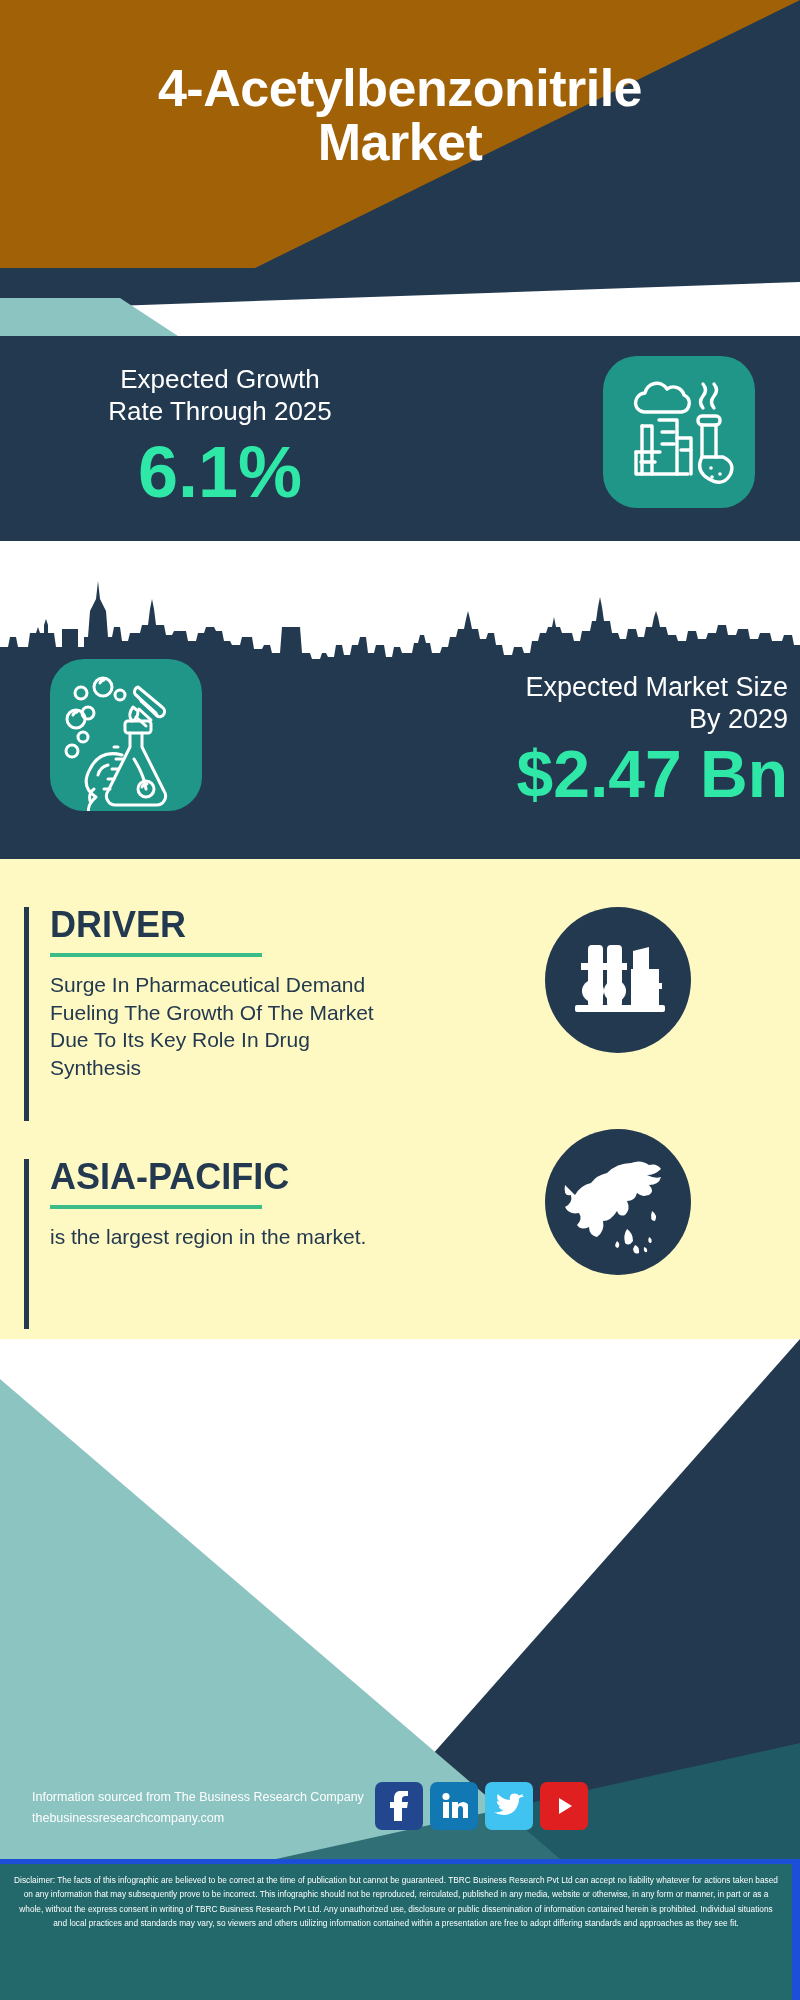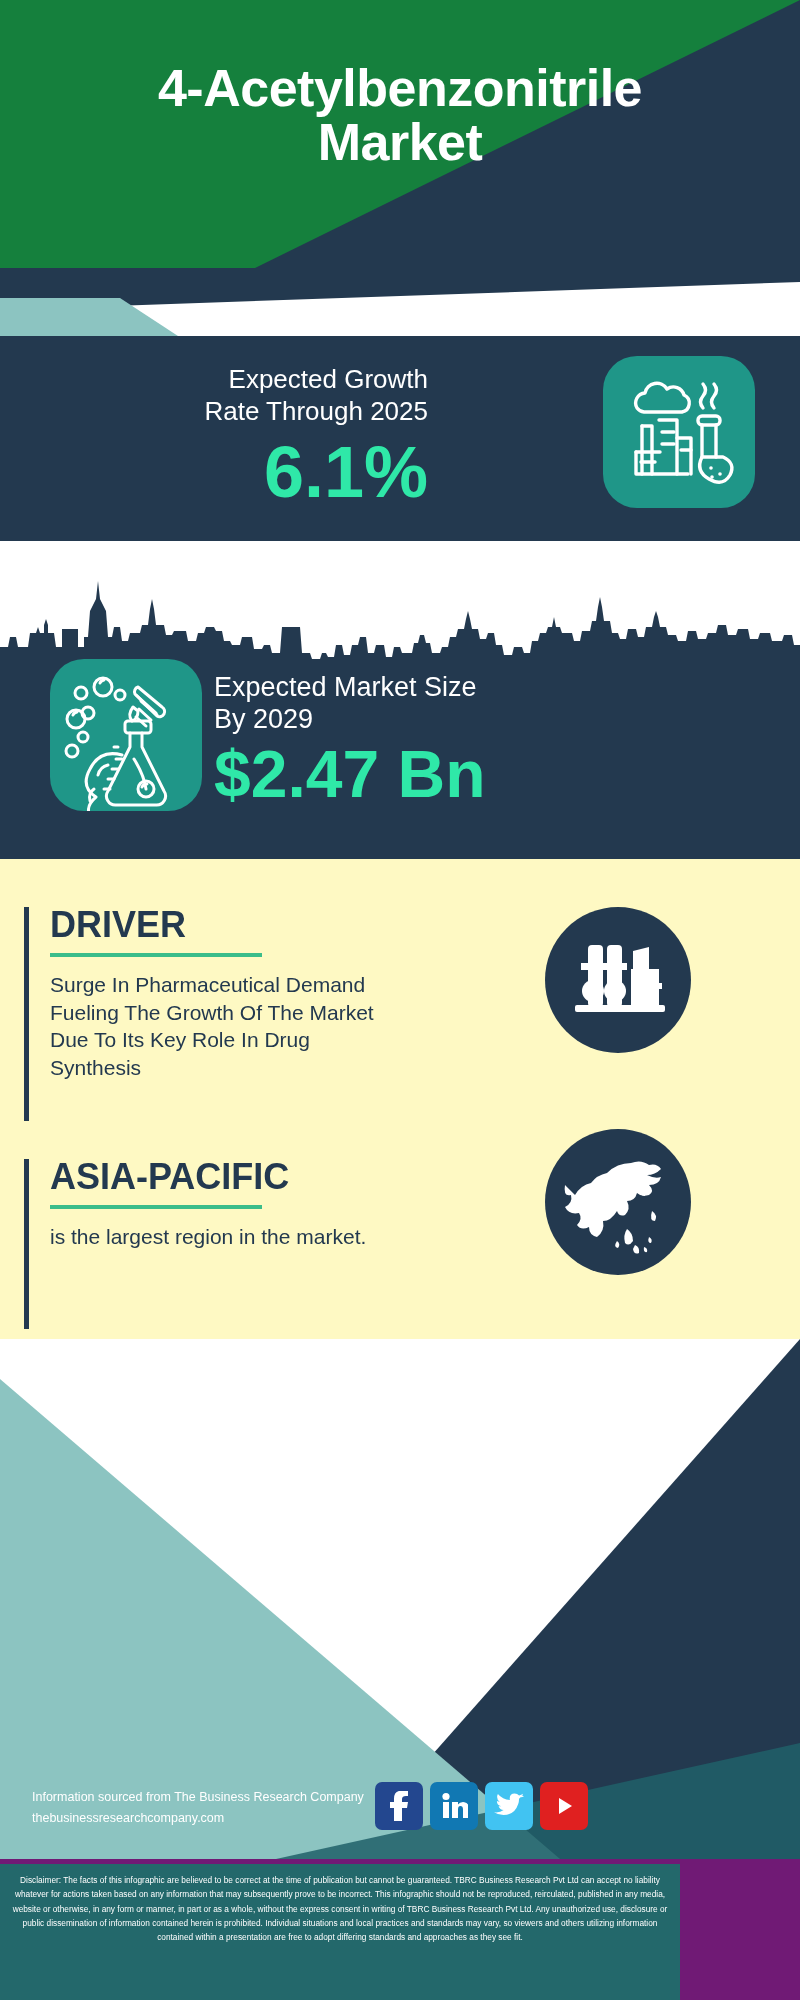--- a/index.html
+++ b/index.html
@@ -6,79 +6,79 @@
   body{
     width:800px;height:2000px;
     background:#ffffff;
     font-family:"Liberation Sans", sans-serif;
     overflow:hidden;
     position:relative;
   }
   .page{position:relative;width:800px;height:2000px;overflow:hidden;background:#fff;}
 
   
-  .hero{position:absolute;left:0;top:0;width:800px;height:268px;background:#15803d;overflow:hidden;}
+  .hero{position:absolute;left:0;top:0;width:800px;height:268px;background:#a16207;overflow:hidden;}
   .hero-diag{position:absolute;left:0;top:0;width:800px;height:268px;}
   .hero-title{
     position:absolute;left:0;top:62px;width:800px;
     text-align:center;color:#ffffff;
     font-size:52px;line-height:1.03;font-weight:bold;
     letter-spacing:-0.5px;
     text-shadow:0 0 0 rgba(0,0,0,0);
     font-family:"Liberation Sans", sans-serif;
     font-stretch:condensed;
   }
   .hero-title span{display:block;}
 
   
   .wedge-band{position:absolute;left:0;top:268px;width:800px;height:68px;background:#ffffff;overflow:hidden;}
 
   
   .growth{position:absolute;left:0;top:336px;width:800px;height:205px;background:#23394f;}
-  .growth-text{position:absolute;left:28px;top:28px;width:400px;text-align:right;}
+  .growth-text{position:absolute;left:20px;top:28px;width:400px;text-align:center;}
   .growth-label{color:#ffffff;font-size:26px;line-height:1.22;font-weight:normal;}
   .growth-value{color:#2fe8a8;font-size:72px;font-weight:bold;line-height:1.1;margin-top:6px;}
   .icon-card{
     position:absolute;width:152px;height:152px;border-radius:34px;background:#1f9688;
   }
   .icon-card.growth-icon{right:45px;top:20px;}
 
   
   .skyband{position:absolute;left:0;top:541px;width:800px;height:318px;background:#23394f;overflow:hidden;}
   .skyline-svg{position:absolute;left:0;top:0;width:800px;height:130px;display:block;}
 
-  .size-block{position:absolute;left:214px;top:130px;width:540px;text-align:left;}
+  .size-block{position:absolute;left:248px;top:130px;width:540px;text-align:right;}
   .size-label{color:#ffffff;font-size:27px;line-height:1.2;}
   .size-value{color:#2fe8a8;font-size:66px;font-weight:bold;line-height:1.12;margin-top:2px;}
   .icon-card.size-icon{left:50px;top:118px;}
 
   
   .content{position:absolute;left:0;top:859px;width:800px;height:480px;background:#fef9c3;}
   .panel{position:absolute;padding-left:26px;}
   .panel-bar{position:absolute;left:0;top:0;width:5px;background:#23394f;}
   .panel-title{
     color:#23394f;font-size:36px;font-weight:bold;line-height:1;
     letter-spacing:0px;
   }
   .panel-rule{width:212px;height:4px;background:#3bbd8a;margin:10px 0 14px 0;}
   .panel-body{color:#23394f;font-size:21px;font-weight:normal;line-height:1.32;}
   .circle-icon{position:absolute;width:146px;height:146px;border-radius:50%;background:#23394f;}
 
   
-  .footer{position:absolute;left:0;top:1339px;width:800px;height:661px;overflow:hidden;background:#701a75;}
+  .footer{position:absolute;left:0;top:1339px;width:800px;height:661px;overflow:hidden;background:#1d4ed8;}
   .footer-shapes{position:absolute;left:0;top:0;width:800px;height:520px;}
   .foot-info{position:absolute;left:32px;top:448px;color:#ffffff;font-size:12.5px;line-height:1.65;}
   .social{position:absolute;top:443px;left:375px;display:flex;gap:7px;}
   .sq{width:48px;height:48px;border-radius:7px;display:flex;align-items:center;justify-content:center;}
   .sq.fb{background:#23478f;}
   .sq.li{background:#1178b3;}
   .sq.tw{background:#41c3f2;}
   .sq.yt{background:#e02020;}
   .disclaimer{
-    position:absolute;left:0;top:525px;width:680px;height:136px;background:#23686b;
+    position:absolute;left:0;top:525px;width:792px;height:136px;background:#23686b;
     color:#ffffff;font-size:8.3px;line-height:1.72;text-align:center;
     padding:9px 12px 0 12px;box-sizing:border-box;
   }
 </style>
 </head>
 <body>
 
 <div class="page">
 
   <div class="hero">

